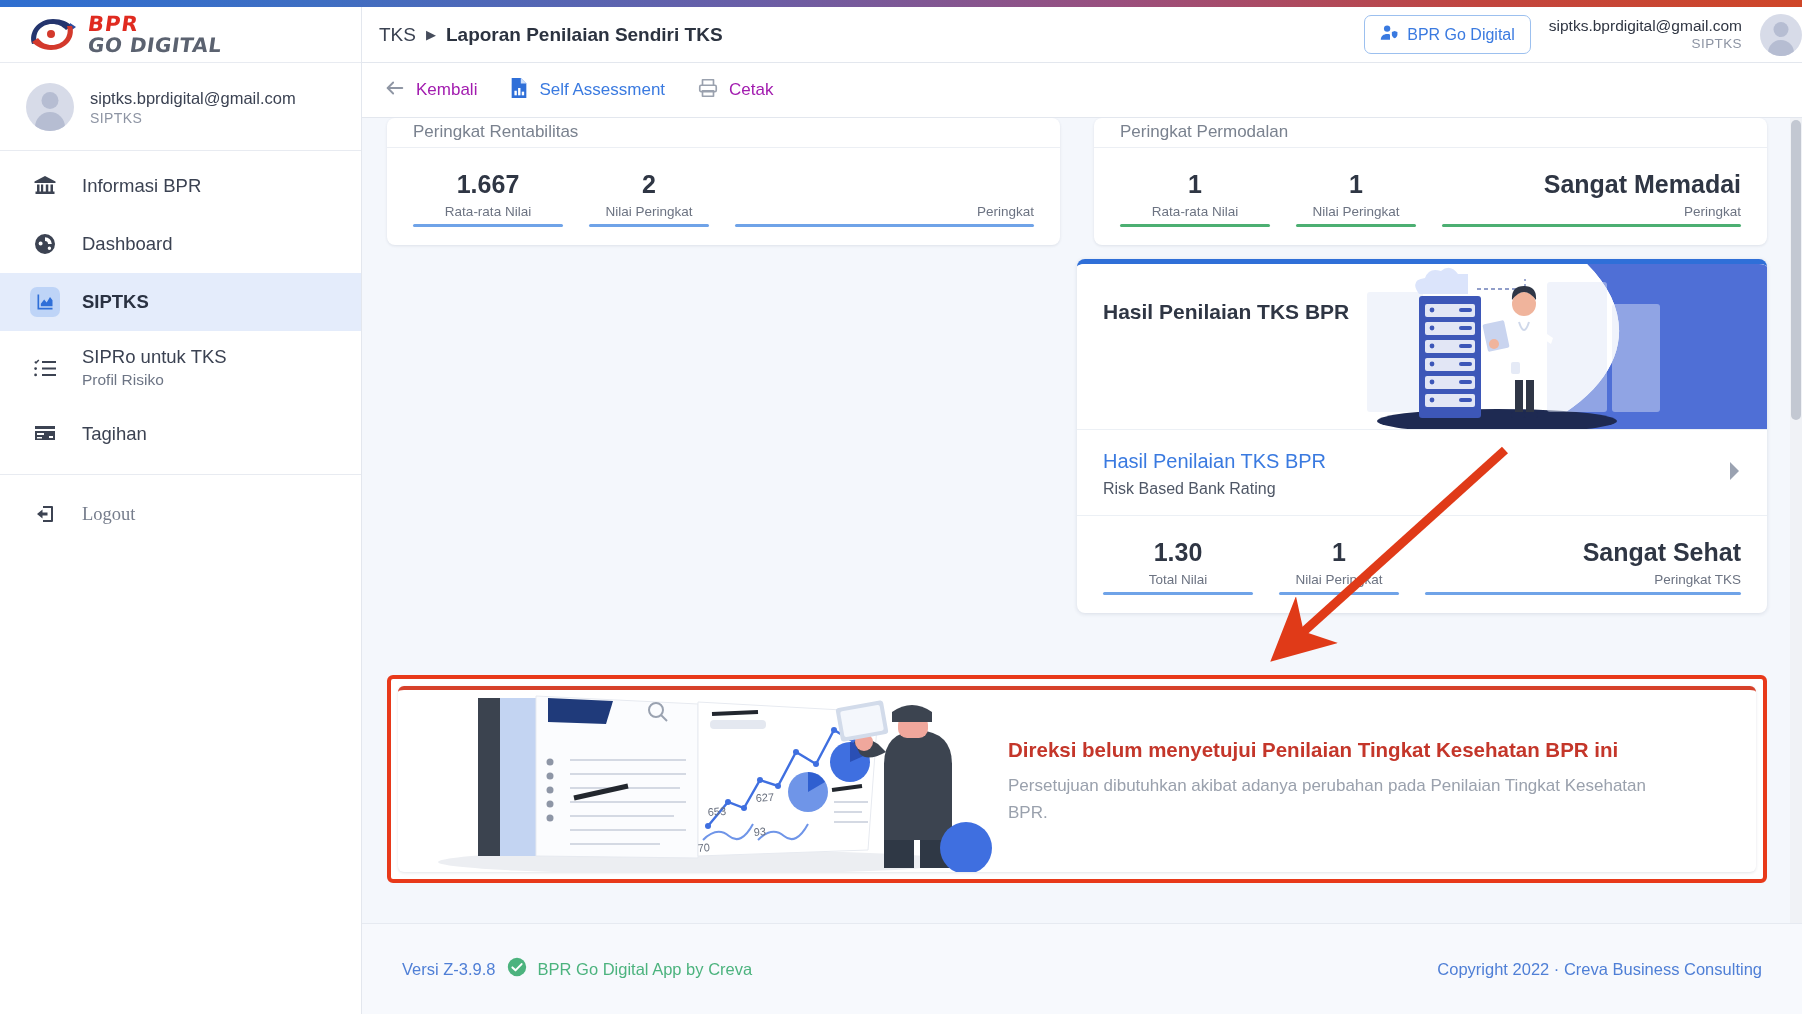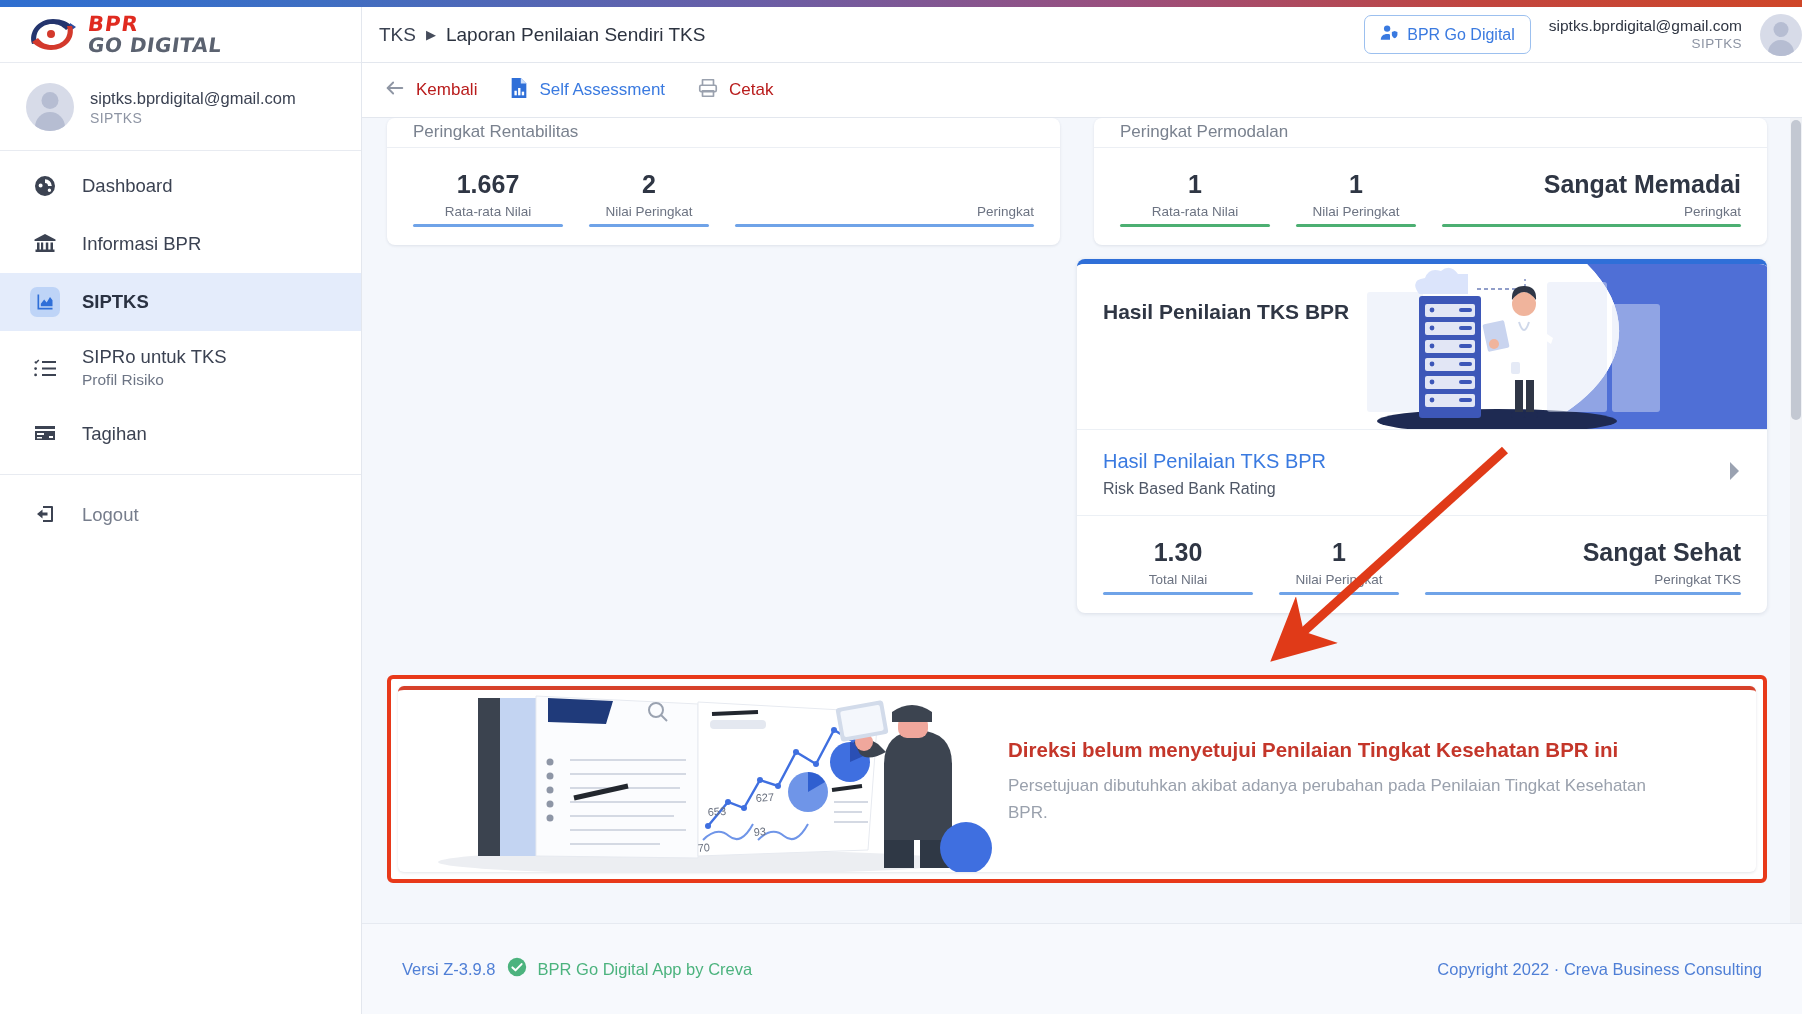--- a/index.html
+++ b/index.html
@@ -75,32 +75,32 @@
     display: flex; align-items: center; justify-content: center;
     color: #3c4352;
   }
   .navitem.active .ico {
     background: #bed4f7; border-radius: 7px; color: #2f6fd8;
   }
   .nav-label { font-size: 18.5px; color: #3b4252; line-height: 1.25; }
   .navitem.active .nav-label { font-weight: bold; color: #2a3242; }
   .nav-sub { font-size: 15.5px; color: #6d7585; line-height: 1.3; margin-top: 2px; }
   .navsep { height: 1px; background: #e8ebf1; margin: 12px 0 10px; }
-  .logout .nav-label { color: #767d8c; }
+  .logout .nav-label { color: #767d8c; font-family: Liberation Serif, serif; }
 
   
   .header {
     position: absolute; top: 7px; left: 362px; width: 1440px; height: 56px;
     background: #ffffff; border-bottom: 1px solid #e3e7ee;
     display: flex; align-items: center; z-index: 15;
   }
   .crumbs { display: flex; align-items: center; gap: 10px; padding-left: 17px; }
   .crumb-root { font-size: 19px; color: #3b4252; }
   .crumb-arrow { color: #454c5b; font-size: 13px; line-height: 1; }
-  .crumb-leaf { font-size: 19px; color: #2c3340; font-weight: normal; }
+  .crumb-leaf { font-size: 19px; color: #2c3340; font-weight: bold; }
   .header-right { margin-left: auto; display: flex; align-items: center; gap: 18px; padding-right: 0; }
   .pill-btn {
     display: flex; align-items: center; gap: 8px;
     border: 1px solid #9cc0ef; border-radius: 7px;
     padding: 7px 15px; color: #3a7ae0; font-size: 16px;
     background: #fff; cursor: pointer; white-space: nowrap;
   }
   .hdr-user { text-align: right; line-height: 1.2; }
   .hdr-email { font-size: 15.5px; color: #2f3542; }
   .hdr-role { font-size: 13.5px; color: #8d94a3; letter-spacing: 0.4px; }
@@ -120,21 +120,21 @@
   }
 
   
   .toolbar {
     position: absolute; top: 63px; left: 362px; width: 1440px; height: 55px;
     background: #ffffff; border-bottom: 1px solid #e3e7ee;
     display: flex; align-items: center; gap: 32px; padding-left: 22px;
     z-index: 14;
   }
   .tbtn { display: flex; align-items: center; gap: 10px; cursor: pointer; }
-  .tbtn-label { font-size: 17px; color: #b91c1c; }
+  .tbtn-label { font-size: 17px; color: #a21caf; }
   .tbtn.primary .tbtn-label { color: #3a7ae0; }
 
   
   .content {
     position: absolute; top: 118px; left: 357px; width: 1440px; height: 805px;
     background: #f4f7fc; overflow: hidden;
   }
   .cards-row { display: flex; gap: 34px; padding: 0 30px; }
   .stat-card {
     background: #fff; border-radius: 8px;
@@ -254,36 +254,36 @@
         <div class="user-email">siptks.bprdigital@gmail.com</div>
         <div class="user-role">SIPTKS</div>
       </div>
     </div>
 
     <nav class="navlist">
 
       <div class="navitem">
         <span class="ico">
           <svg width="24" height="24" viewBox="0 0 24 24" fill="currentColor">
+            <path d="M12 2 1.5 7.5V9h21V7.5L12 2zM4 10.5v7H2.5V20h19v-2.5H20v-7h-2.5v7h-2.2v-7h-2.5v7h-2.6v-7H8v7H6.5v-7H4z"></path>
+          </svg>
+        </span>
+        <div>
+          <div class="nav-label">Informasi BPR</div>
+        </div>
+      </div>
+
+      <div class="navitem">
+        <span class="ico">
+          <svg width="24" height="24" viewBox="0 0 24 24" fill="currentColor">
             <path d="M12 2a10 10 0 1 0 0 20 10 10 0 0 0 0-20zm0 3.2a6.8 6.8 0 0 1 6.8 6.8H15a3 3 0 0 0-3-3V5.2zM7.6 9.4a2 2 0 1 1 0 4 2 2 0 0 1 0-4zm8.8 5.2a1.7 1.7 0 1 1 0 3.4 1.7 1.7 0 0 1 0-3.4z"></path>
           </svg>
         </span>
         <div>
           <div class="nav-label">Dashboard</div>
-        </div>
-      </div>
-
-      <div class="navitem">
-        <span class="ico">
-          <svg width="24" height="24" viewBox="0 0 24 24" fill="currentColor">
-            <path d="M12 2 1.5 7.5V9h21V7.5L12 2zM4 10.5v7H2.5V20h19v-2.5H20v-7h-2.5v7h-2.2v-7h-2.5v7h-2.6v-7H8v7H6.5v-7H4z"></path>
-          </svg>
-        </span>
-        <div>
-          <div class="nav-label">Informasi BPR</div>
         </div>
       </div>
 
       <div class="navitem active">
         <span class="ico">
           <svg width="20" height="20" viewBox="0 0 24 24" fill="currentColor">
             <path d="M3 3h2v16h16v2H3V3zm4 11 4-5 3 3.5L18 6l3 4v7H7v-3z"></path>
           </svg>
         </span>
         <div>

